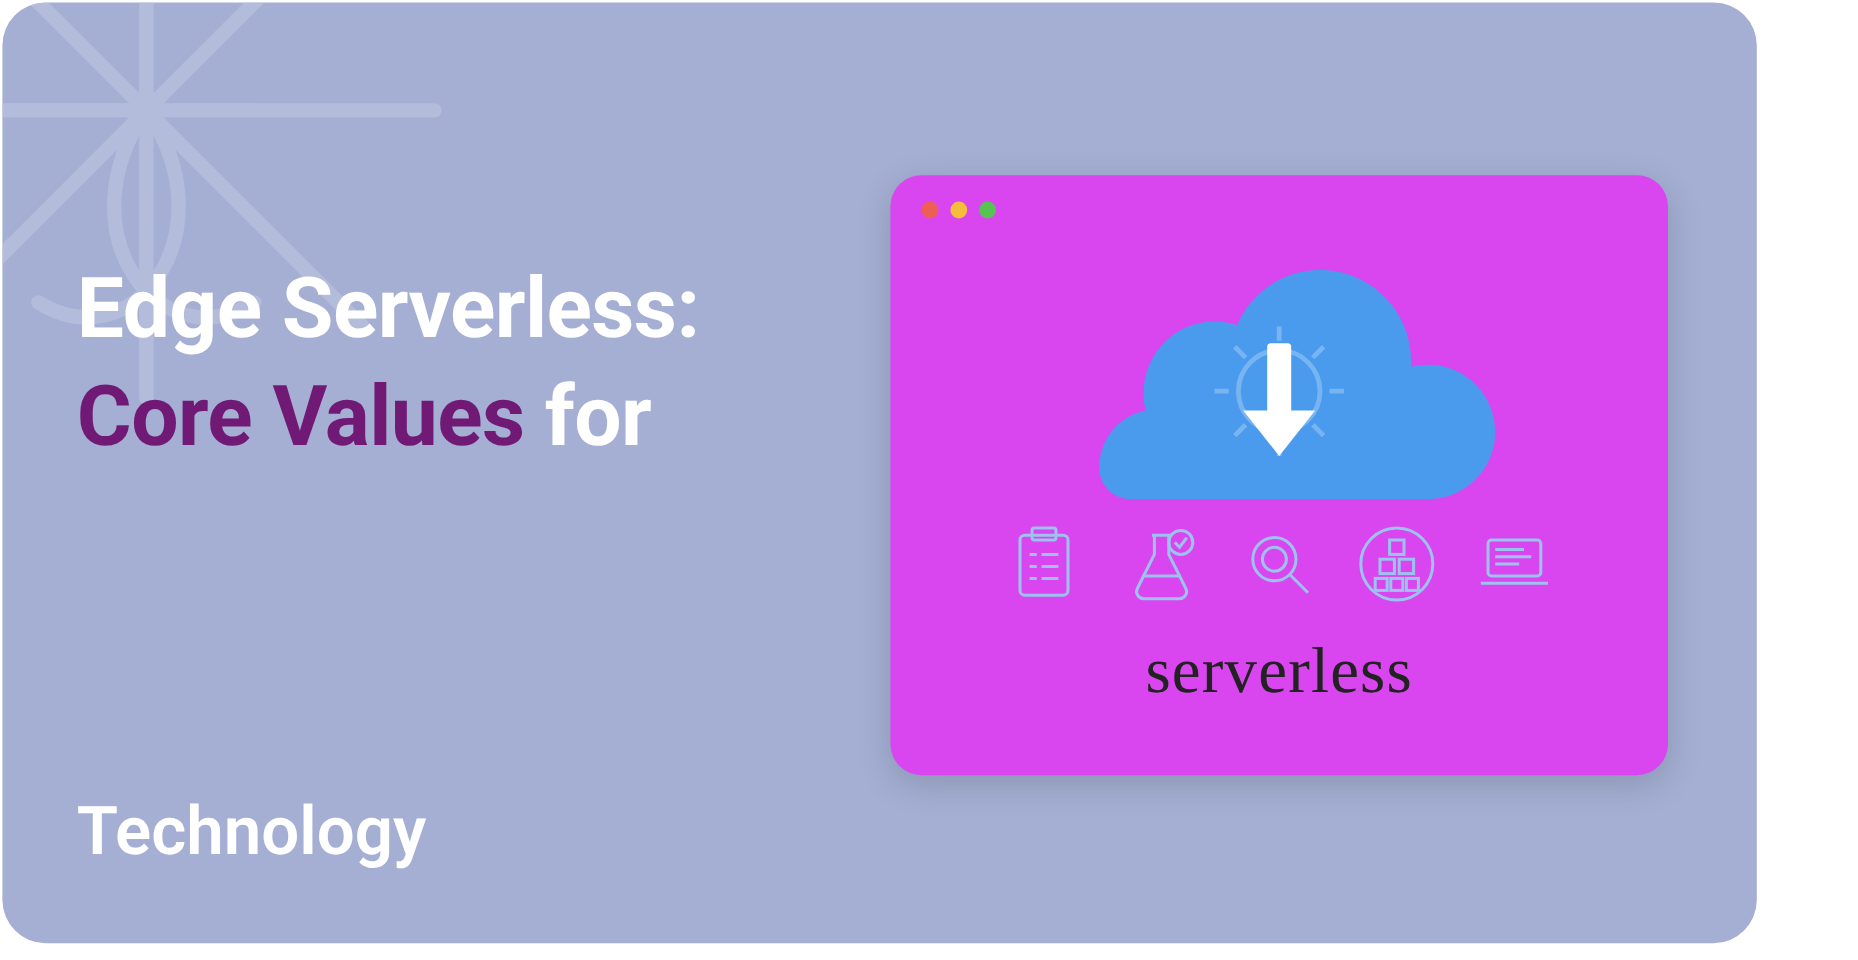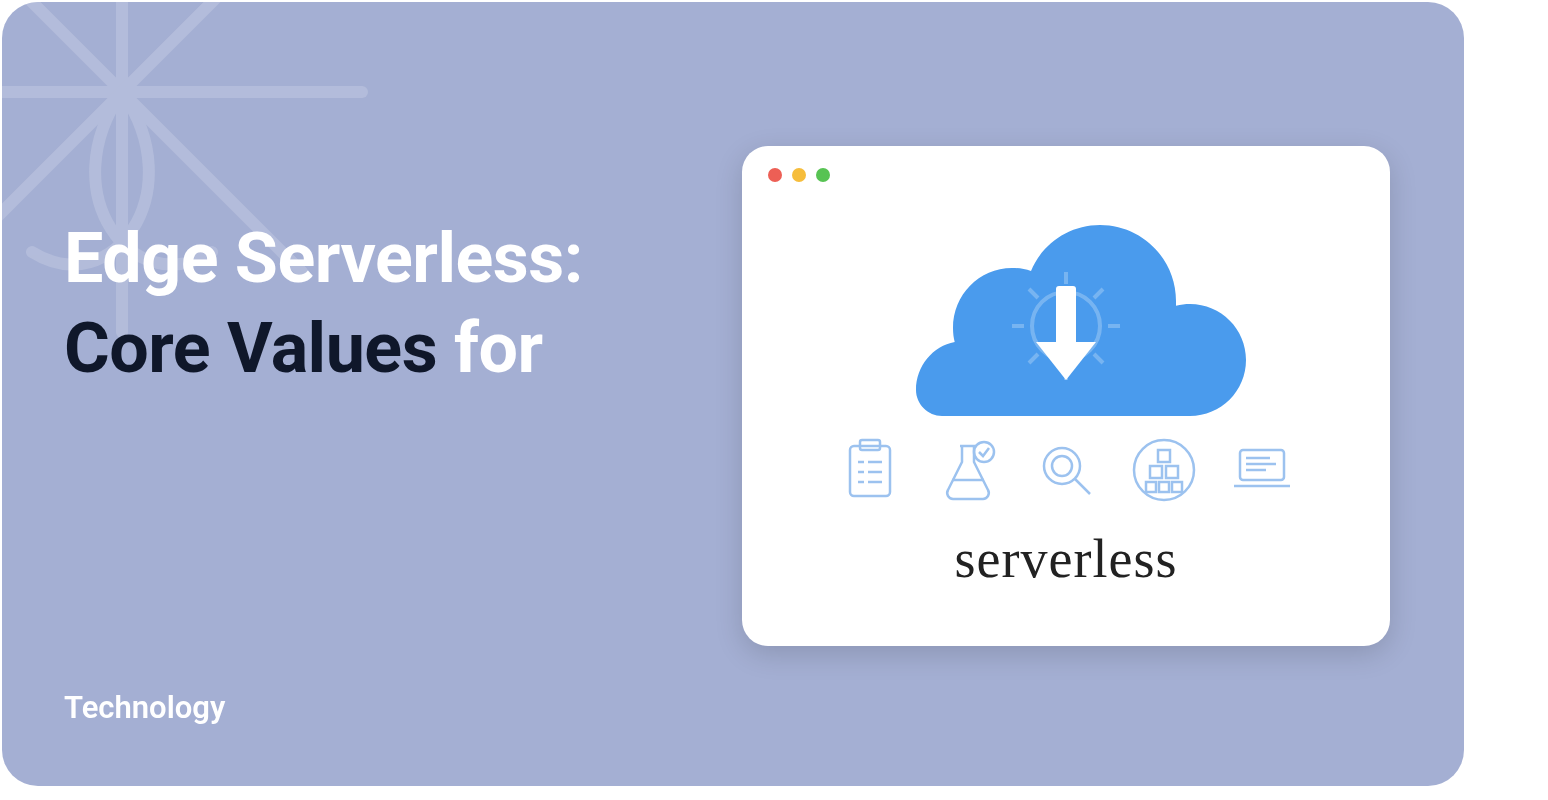--- a/index.html
+++ b/index.html
@@ -35,38 +35,38 @@
     left: 62px;
     width: 760px;
   }
   .title-block .line {
     font-size: 70px;
     font-weight: 700;
     line-height: 1.28;
     letter-spacing: -0.5px;
   }
   .c-white { color: #ffffff; }
-  .c-blue  { color: #0f172a; }
+  .c-blue  { color: #701a75; }
   .category {
     position: absolute;
     left: 62px;
     bottom: 60px;
-    font-size: 31px;
+    font-size: 56px;
     font-weight: 600;
     color: #ffffff;
   }
 
   
   .card {
     position: absolute;
     top: 144px;
     right: 74px;
     width: 648px;
     height: 500px;
-    background: #ffffff;
+    background: #d946ef;
     border-radius: 26px;
     box-shadow: 0 8px 28px rgba(0,0,0,.15);
   }
   .titlebar {
     position: absolute;
     top: 22px;
     left: 26px;
     display: flex;
     gap: 10px;
   }

